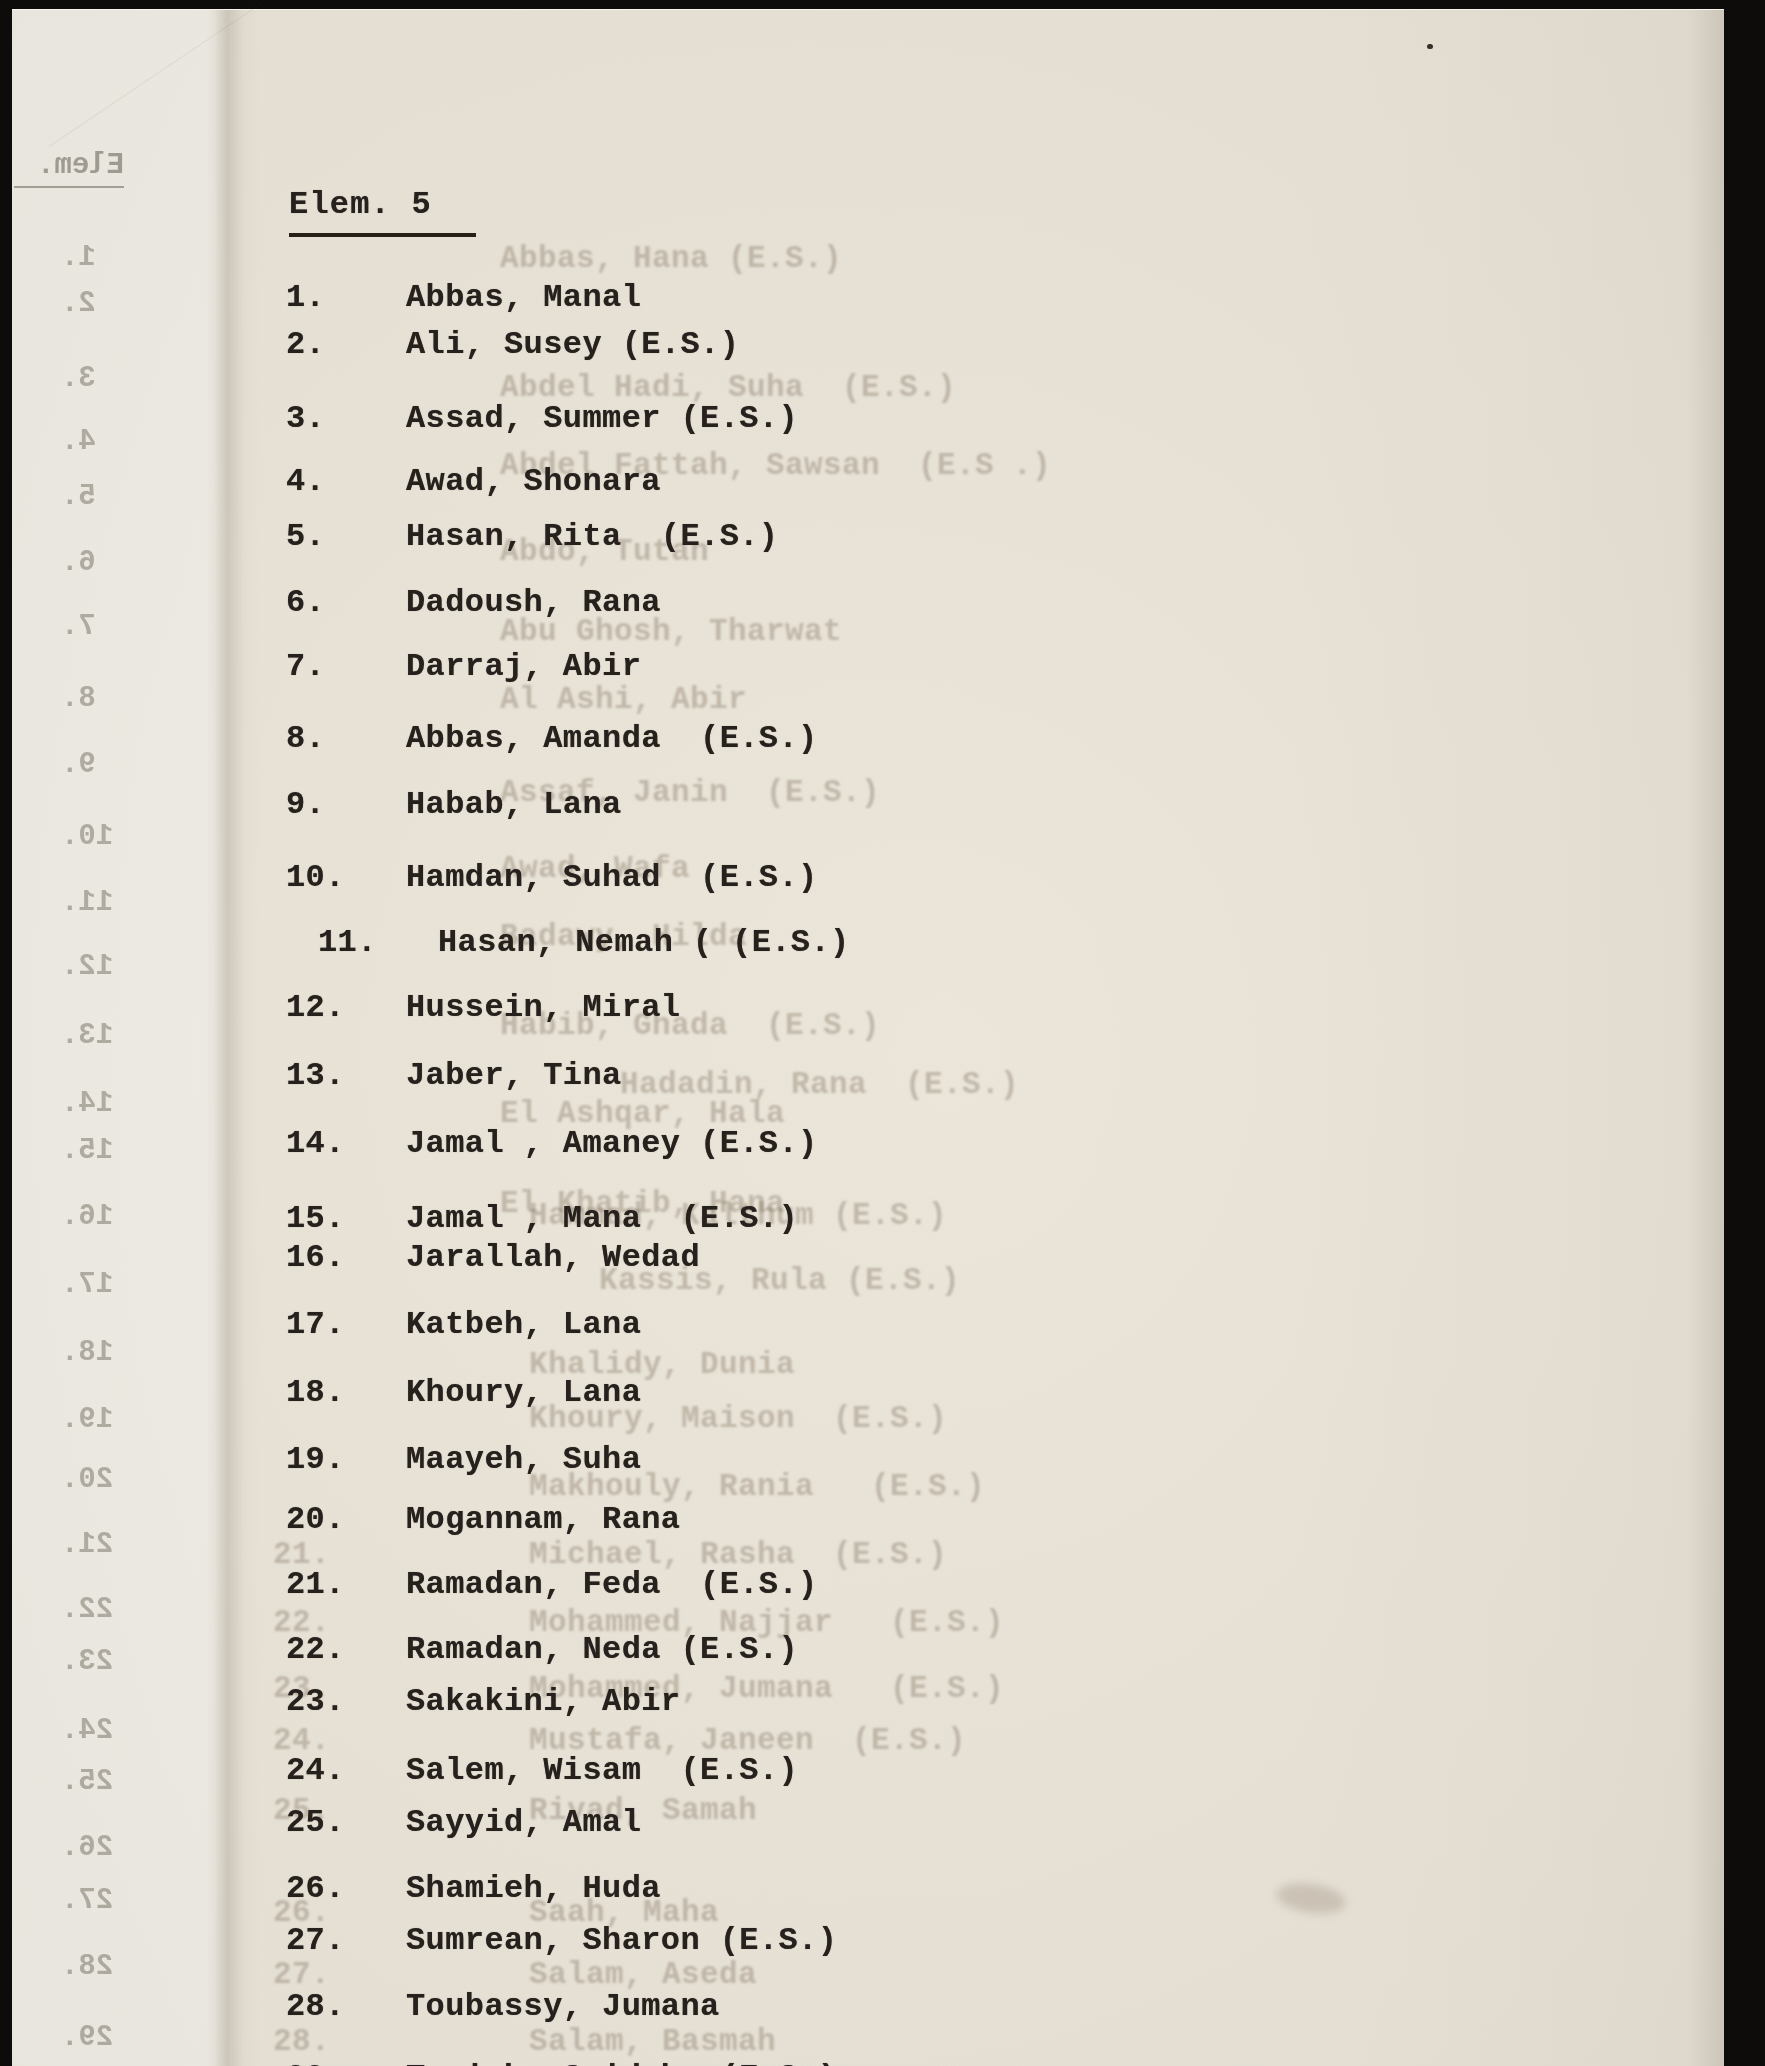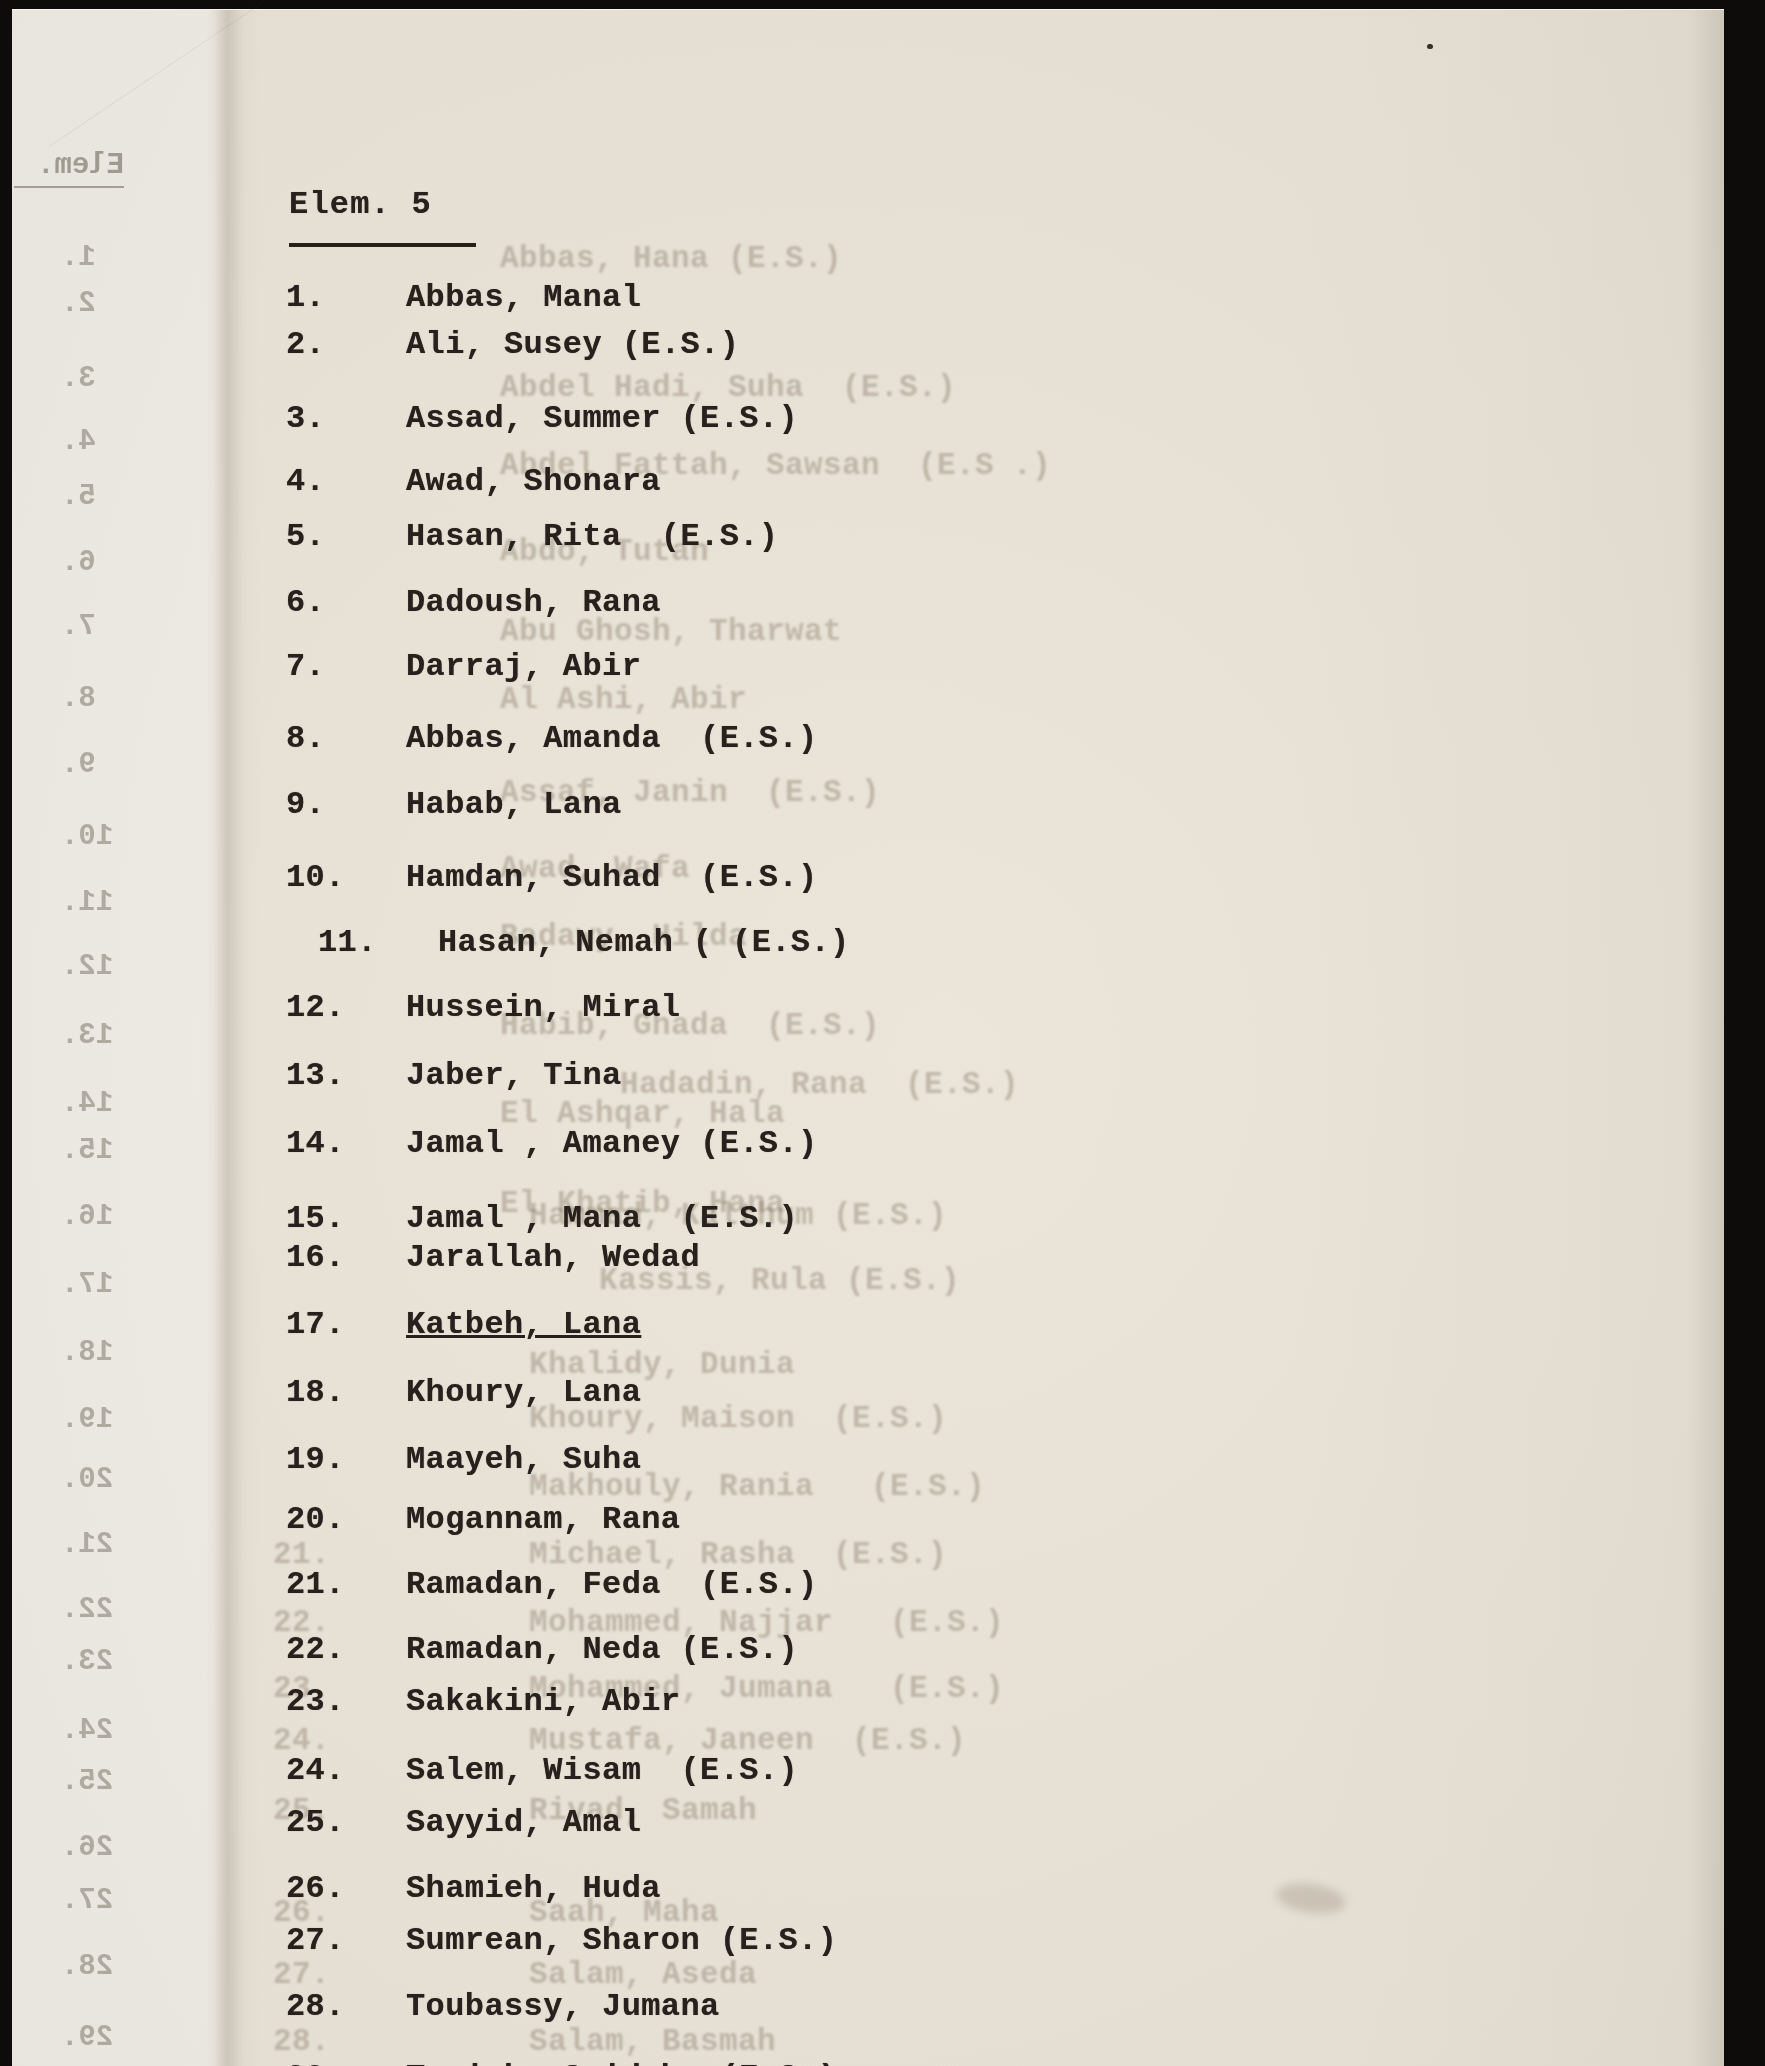--- a/index.html
+++ b/index.html
@@ -30,21 +30,21 @@
   .crease-d{
     position:absolute;left:37px;top:136px;width:256px;height:1.2px;
     background:rgba(90,80,65,0.10);transform:rotate(-34deg);transform-origin:left top;
   }
   
   .typed{
     position:absolute;color:#26211d;font-weight:700;font-size:32px;line-height:1;
     letter-spacing:0.4px;white-space:pre;text-shadow:0 0 0.8px rgba(38,30,24,0.55);
   }
   .heading{
-    padding-bottom:22px;border-bottom:4.5px solid #262019;width:187px;
+    padding-bottom:12px;border-bottom:4.5px solid #262019;width:187px;
     letter-spacing:1.2px;
   }
   .row-num{width:62px;display:inline-block;}
   
   .ghost{
     position:absolute;color:rgba(118,103,82,0.34);font-weight:700;font-size:31px;
     line-height:1;letter-spacing:0.4px;white-space:pre;filter:blur(1px);
   }
   
   .mirror{
@@ -155,21 +155,21 @@
     <div class="typed" style="left: 286px; top: 651px;"><span class="row-num" style="width: 120px;">7.</span><span>Darraj, Abir</span></div>
     <div class="typed" style="left: 286px; top: 723px;"><span class="row-num" style="width: 120px;">8.</span><span>Abbas, Amanda  (E.S.)</span></div>
     <div class="typed" style="left: 286px; top: 789px;"><span class="row-num" style="width: 120px;">9.</span><span>Habab, Lana</span></div>
     <div class="typed" style="left: 286px; top: 862px;"><span class="row-num" style="width: 120px;">10.</span><span>Hamdan, Suhad  (E.S.)</span></div>
     <div class="typed" style="left: 286px; top: 927px; margin-left: 32px;"><span class="row-num" style="width: 120px;">11.</span><span>Hasan, Nemah ( (E.S.)</span></div>
     <div class="typed" style="left: 286px; top: 992px;"><span class="row-num" style="width: 120px;">12.</span><span>Hussein, Miral</span></div>
     <div class="typed" style="left: 286px; top: 1060px;"><span class="row-num" style="width: 120px;">13.</span><span>Jaber, Tina</span></div>
     <div class="typed" style="left: 286px; top: 1128px;"><span class="row-num" style="width: 120px;">14.</span><span>Jamal , Amaney (E.S.)</span></div>
     <div class="typed" style="left: 286px; top: 1176px; margin-top: 27px;"><span class="row-num" style="width: 120px;">15.</span><span>Jamal , Mana  (E.S.)</span></div>
     <div class="typed" style="left: 286px; top: 1242px;"><span class="row-num" style="width: 120px;">16.</span><span>Jarallah, Wedad</span></div>
-    <div class="typed" style="left: 286px; top: 1309px; text-decoration: underline;"><span class="row-num" style="width: 120px;">17.</span><span>Katbeh, Lana</span></div>
+    <div class="typed" style="left: 286px; top: 1309px;"><span class="row-num" style="width: 120px;">17.</span><span>Katbeh, Lana</span></div>
     <div class="typed" style="left: 286px; top: 1377px;"><span class="row-num" style="width: 120px;">18.</span><span>Khoury, Lana</span></div>
     <div class="typed" style="left: 286px; top: 1444px;"><span class="row-num" style="width: 120px;">19.</span><span>Maayeh, Suha</span></div>
     <div class="typed" style="left: 286px; top: 1504px;"><span class="row-num" style="width: 120px;">20.</span><span>Mogannam, Rana</span></div>
     <div class="typed" style="left: 286px; top: 1569px;"><span class="row-num" style="width: 120px;">21.</span><span>Ramadan, Feda  (E.S.)</span></div>
     <div class="typed" style="left: 286px; top: 1634px;"><span class="row-num" style="width: 120px;">22.</span><span>Ramadan, Neda (E.S.)</span></div>
     <div class="typed" style="left: 286px; top: 1686px;"><span class="row-num" style="width: 120px;">23.</span><span>Sakakini, Abir</span></div>
     <div class="typed" style="left: 286px; top: 1755px;"><span class="row-num" style="width: 120px;">24.</span><span>Salem, Wisam  (E.S.)</span></div>
     <div class="typed" style="left: 286px; top: 1807px;"><span class="row-num" style="width: 120px;">25.</span><span>Sayyid, Amal</span></div>
     <div class="typed" style="left: 286px; top: 1873px;"><span class="row-num" style="width: 120px;">26.</span><span>Shamieh, Huda</span></div>
     <div class="typed" style="left: 286px; top: 1925px;"><span class="row-num" style="width: 120px;">27.</span><span>Sumrean, Sharon (E.S.)</span></div>

